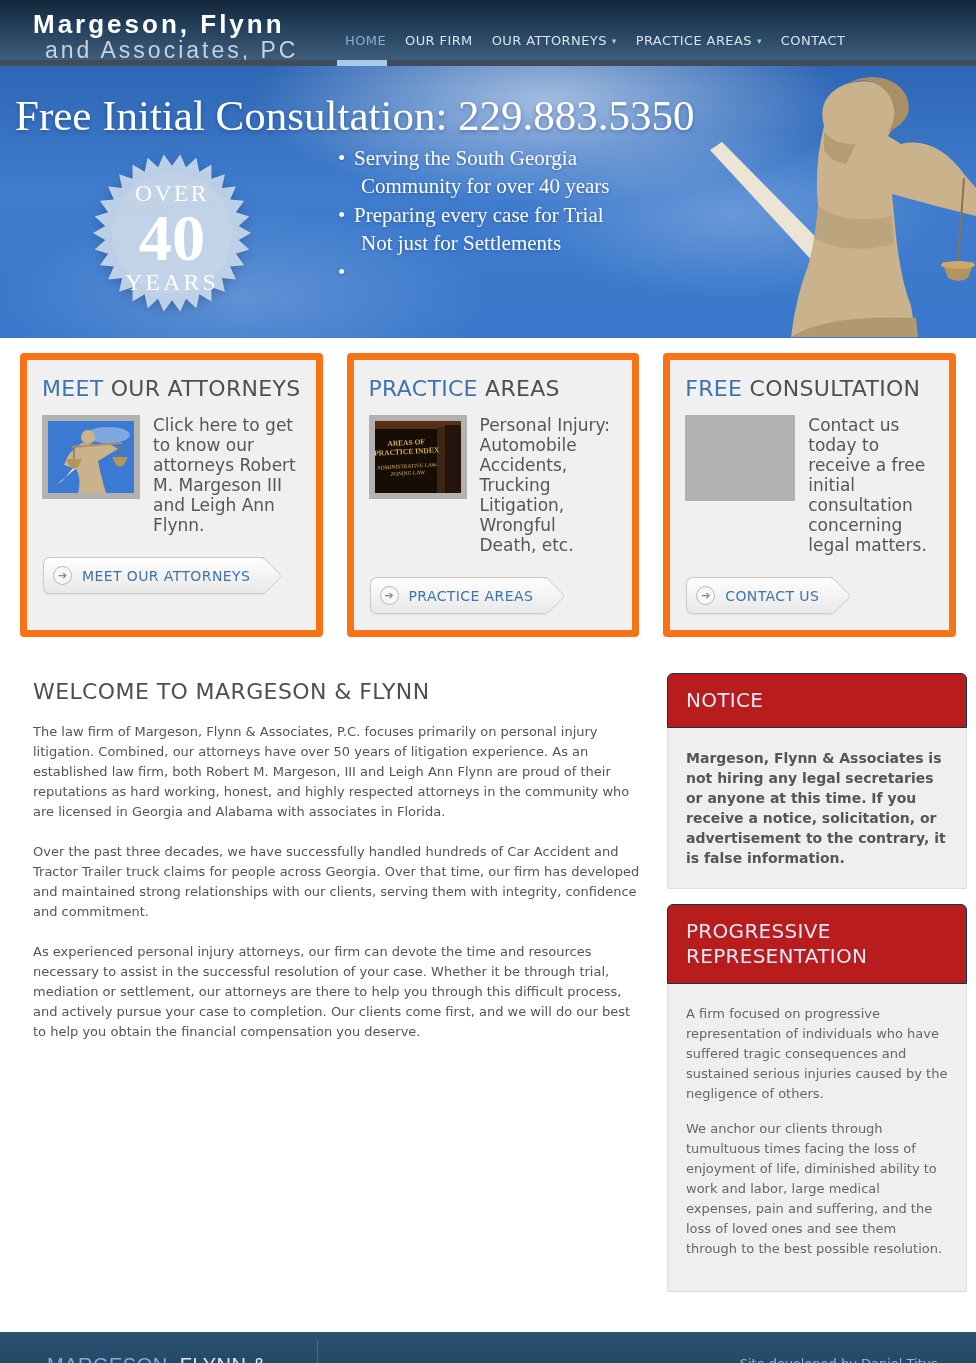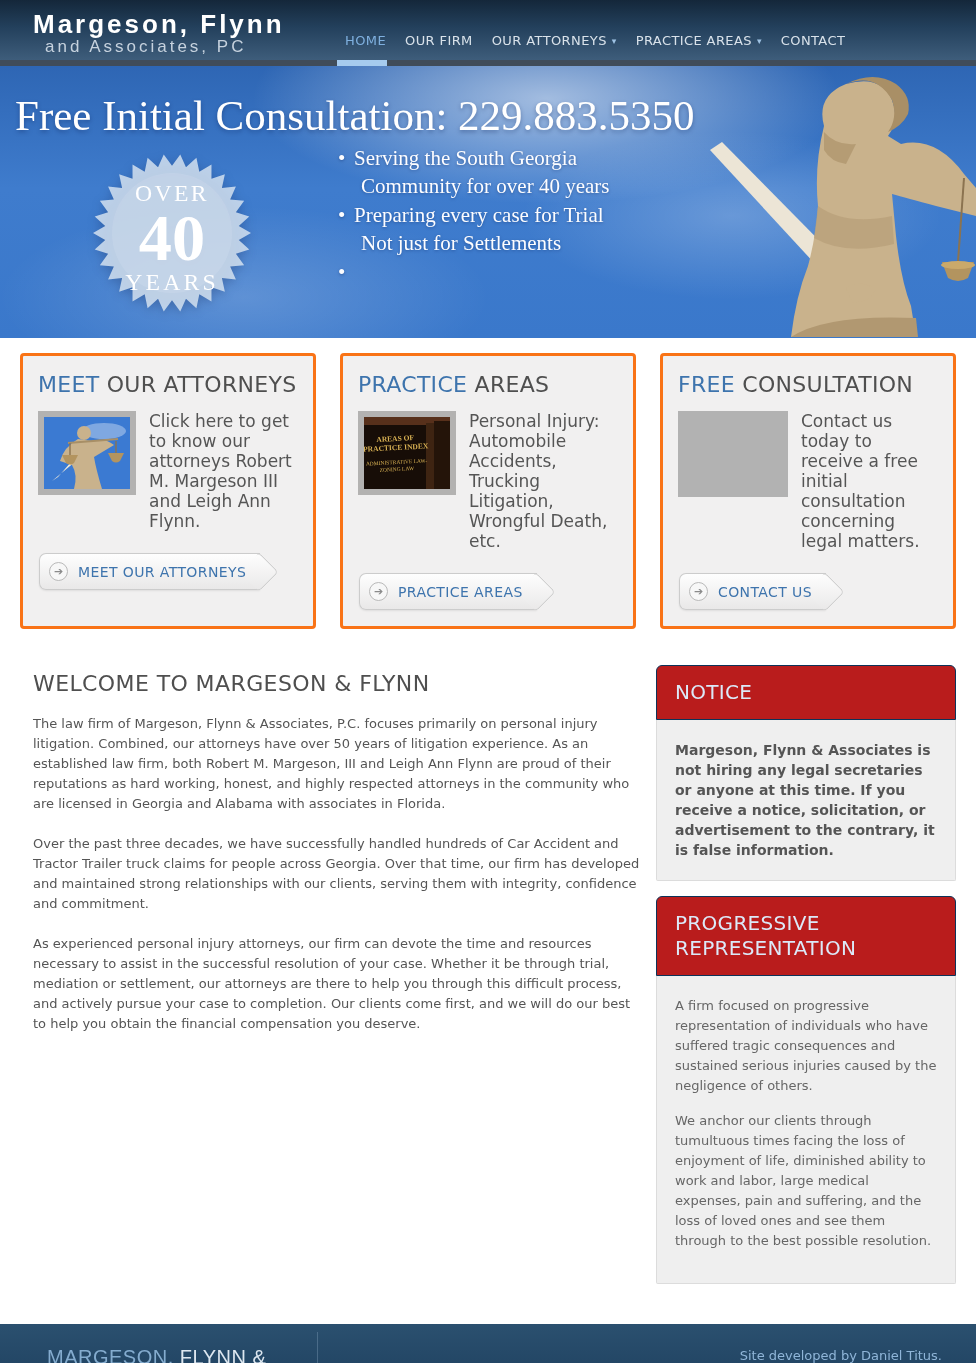--- a/index.html
+++ b/index.html
@@ -3,21 +3,21 @@
 <meta charset="utf-8">
 <style>
   * { margin:0; padding:0; box-sizing:border-box; }
   html,body { width:976px; background:#ffffff; font-family:"DejaVu Sans", sans-serif; }
   .page { width:976px; min-height:1363px; position:relative; }
 
   
   .topbar { position:relative; height:60px; background:linear-gradient(180deg,#14273a 0%, #23405c 45%, #3e5d7b 100%); }
   .logo { position:absolute; left:33px; top:9px; cursor:pointer; }
   .logo-l1 { font-family:"Liberation Sans", sans-serif; font-weight:bold; font-size:26px; letter-spacing:3px; color:#ffffff; }
-  .logo-l2 { font-family:"Liberation Sans", sans-serif; font-size:17px; letter-spacing:3px; color:#c6d2de; margin-top:-3px; padding-left:12px; }
+  .logo-l2 { font-family:"Liberation Sans", sans-serif; font-size:23px; letter-spacing:3px; color:#c6d2de; margin-top:-3px; padding-left:12px; }
   .menu { position:absolute; left:345px; bottom:12px; display:flex; gap:19px; list-style:none; }
   .menu a { text-decoration:none; font-size:13px; letter-spacing:0.4px; color:#d9e2ea; cursor:pointer; display:flex; align-items:center; gap:5px;}
   .menu a.active { color:#7fb0df; }
   .caret { font-size:9px; color:#9fc3e4; }
   .navstrip { position:relative; height:6px; background:#404c59; }
   .nav-indicator { position:absolute; left:337px; top:0; width:50px; height:6px; background:#a6cbee; }
 
   
   .hero { position:relative; height:272px; overflow:hidden;
     background:
@@ -35,37 +35,37 @@
 
   .badge { position:absolute; left:93px; top:88px; width:158px; height:158px; }
   .badge svg { width:100%; height:100%; filter:drop-shadow(0 3px 5px rgba(20,40,90,0.35)); }
   .badge-txt { fill:#ffffff; font-family:"Liberation Serif", serif; }
 
   .statue { position:absolute; right:0; top:0; width:280px; height:271px; }
 
   
   .content { padding:15px 20px 25px 20px; background:#ffffff; }
   .feature-row { display:flex; gap:24px; }
-  .fbox { flex:1; background:#f1f0f0; border:3px solid #f97316; border-radius:4px; padding:16px 15px; min-height:213px; }
+  .fbox { flex:1; background:#f1f0f0; border:7px solid #f97316; border-radius:4px; padding:16px 15px; min-height:213px; }
   .fbox h2 { font-size:22px; font-weight:400; letter-spacing:0.3px; color:#4f4f4f; margin-bottom:14px; white-space:nowrap; }
   .fbox h2 .accent { color:#3e74ad; }
   .fmedia { display:flex; }
   .fimg { width:98px; height:84px; border:6px solid #b3b2b1; flex:none; background:#b2b2b2; }
   .fimg svg { display:block; width:86px; height:72px; }
   .ftext { font-size:17px; line-height:20px; color:#555555; margin-left:13px; }
   .arrow-btn { position:relative; display:inline-flex; align-items:center; height:37px; margin-top:22px; margin-left:1px;
     padding:0 14px 0 9px; background:linear-gradient(180deg,#fefefe,#e9e8e8); border:1px solid #cccccc; border-right:none; border-radius:7px 0 0 7px; cursor:pointer;
     box-shadow:0 1px 2px rgba(0,0,0,0.08); }
   .arrow-btn::after { content:""; position:absolute; right:-13px; top:4px; width:27px; height:27px; transform:rotate(45deg);
     background:linear-gradient(135deg,#fefefe,#e9e8e8); border-top:1px solid #cccccc; border-right:1px solid #cccccc; border-radius:5px; }
   .btn-circle { position:relative; z-index:1; width:19px; height:19px; border-radius:50%; background:#f7f7f7; border:1px solid #b9b9b9; color:#8a8a8a;
     font-size:11px; line-height:17px; text-align:center; margin-right:10px; }
   .btn-label { position:relative; z-index:1; font-size:14px; letter-spacing:0.4px; color:#3e74ad; white-space:nowrap; }
 
-  .main-row { display:flex; gap:16px; margin-top:36px; align-items:flex-start; }
+  .main-row { display:flex; gap:27px; margin-top:36px; align-items:flex-start; }
   .article { width:620px; flex:none; }
   .article h1 { font-size:22px; font-weight:400; letter-spacing:0.4px; color:#4f4f4f; margin:6px 0 18px 13px; }
   .article p { font-size:13px; line-height:20px; color:#555555; margin:0 0 20px 13px; }
 
   .aside { width:300px; flex:none; }
   .panel { margin-bottom:15px; }
   .panel-head { background:#b91c1c; border:1px solid #0d3359; border-radius:6px 6px 0 0; padding:14px 18px; }
   .panel-head h3 { color:#dce9f8; font-size:20px; font-weight:400; letter-spacing:0.3px; line-height:25px; }
   .panel-body { background:#efefef; border:1px solid #dcdcdc; border-top:none; border-radius:0 0 2px 2px; padding:20px 18px; }
   .panel-body.bold { font-weight:bold; font-size:14px; line-height:20px; color:#555555; min-height:148px; }

